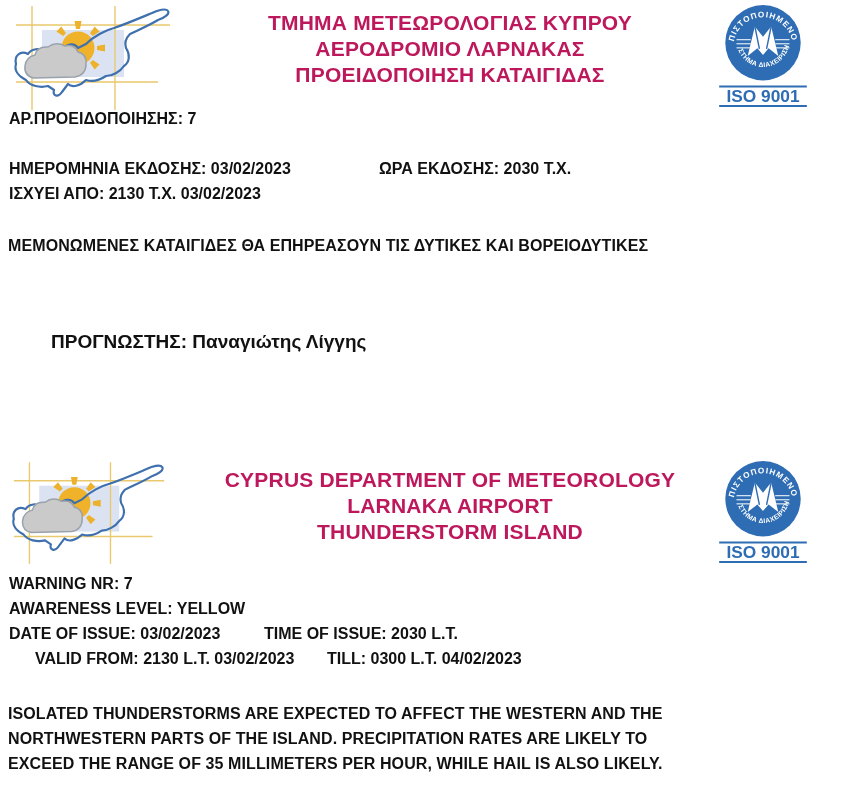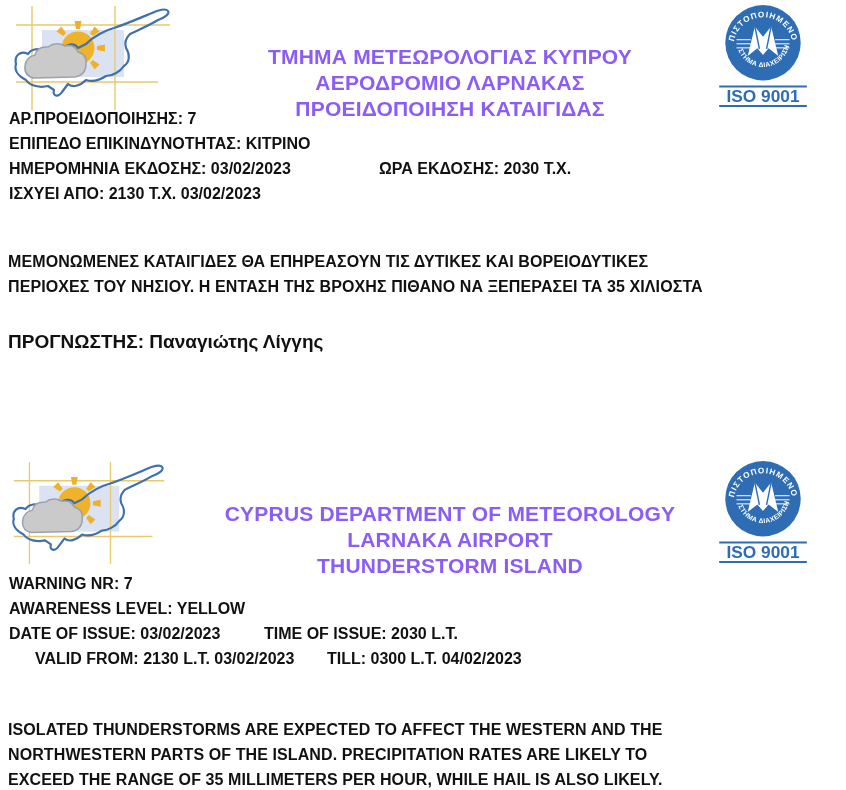--- a/index.html
+++ b/index.html
@@ -10,35 +10,33 @@
     font-family:"Liberation Sans", sans-serif;
     font-weight:bold;
     color:#111111;
     overflow:hidden;
   }
   .title-block{
     position:absolute;left:150px;width:600px;
     text-align:center;
     font-size:21px;line-height:26px;
     letter-spacing:0.2px;
-    color:#8b5cf6;
-    margin-top:34px;
+    color:#be185d;
   }
   .line{
     position:absolute;left:9px;
     font-size:16px;line-height:20px;
     white-space:nowrap;
   }
   .col2{position:absolute;top:0;}
   .body-line{
     position:absolute;left:8px;
     font-size:16px;line-height:20px;
     white-space:nowrap;
     letter-spacing:0.1px;
-    margin-top:16px;
   }
   .forecaster{
     position:absolute;left:8px;
     font-size:19px;line-height:24px;
     white-space:nowrap;
   }
   .logo-svg{position:absolute;}
   .badge-svg{position:absolute;}
   .defs-holder{position:absolute;width:0;height:0;overflow:hidden;}
 </style>
@@ -110,33 +108,31 @@
     <div>ΤΜΗΜΑ ΜΕΤΕΩΡΟΛΟΓΙΑΣ ΚΥΠΡΟΥ</div>
     <div>ΑΕΡΟΔΡΟΜΙΟ ΛΑΡΝΑΚΑΣ</div>
     <div>ΠΡΟΕΙΔΟΠΟΙΗΣΗ ΚΑΤΑΙΓΙΔΑΣ</div>
   </div>
 
   <svg class="badge-svg" style="left:712px;top:2px;" width="102" height="106" viewBox="0 0 100 104">
     <use href="#iso-badge-def"></use>
   </svg>
 
   <div class="line" style="top:109px;">ΑΡ.ΠΡΟΕΙΔΟΠΟΙΗΣΗΣ: 7</div>
-  <div class="line" style="top:134px;">ΕΠΙΠΕΔΟ ΕΠΙΚΙΝΔΥΝΟΤΗΤΑΣ: ΚΙΤΡΙΝΟ</div>
   <div class="line" style="top:159px;">
     <span>ΗΜΕΡΟΜΗΝΙΑ ΕΚΔΟΣΗΣ: 03/02/2023</span>
     <span class="col2" style="left:370px;">ΩΡΑ ΕΚΔΟΣΗΣ: 2030 Τ.Χ.</span>
   </div>
   <div class="line" style="top:184px;">
     <span>ΙΣΧΥΕΙ ΑΠΟ: 2130 Τ.Χ. 03/02/2023</span>
   </div>
 
   <div class="body-line" style="top:236px;">ΜΕΜΟΝΩΜΕΝΕΣ ΚΑΤΑΙΓΙΔΕΣ ΘΑ ΕΠΗΡΕΑΣΟΥΝ ΤΙΣ ΔΥΤΙΚΕΣ ΚΑΙ ΒΟΡΕΙΟΔΥΤΙΚΕΣ</div>
-  <div class="body-line" style="top:261px;">ΠΕΡΙΟΧΕΣ ΤΟΥ ΝΗΣΙΟΥ. Η ΕΝΤΑΣΗ ΤΗΣ ΒΡΟΧΗΣ ΠΙΘΑΝΟ ΝΑ ΞΕΠΕΡΑΣΕΙ ΤΑ 35 ΧΙΛΙΟΣΤΑ</div>
 
-  <div class="forecaster" style="top:330px;">ΠΡΟΓΝΩΣΤΗΣ: Παναγιώτης Λίγγης</div>
+  <div class="forecaster" style="top:330px;margin-left:43px;">ΠΡΟΓΝΩΣΤΗΣ: Παναγιώτης Λίγγης</div>
 
   <svg class="logo-svg" style="left:6px;top:460px;" width="166" height="108" viewBox="0 0 170 110">
     <use href="#cyprus-logo-def"></use>
   </svg>
 
   <div class="title-block" style="top:467px;">
     <div>CYPRUS DEPARTMENT OF METEOROLOGY</div>
     <div>LARNAKA AIRPORT</div>
     <div>THUNDERSTORM ISLAND</div>
   </div>

